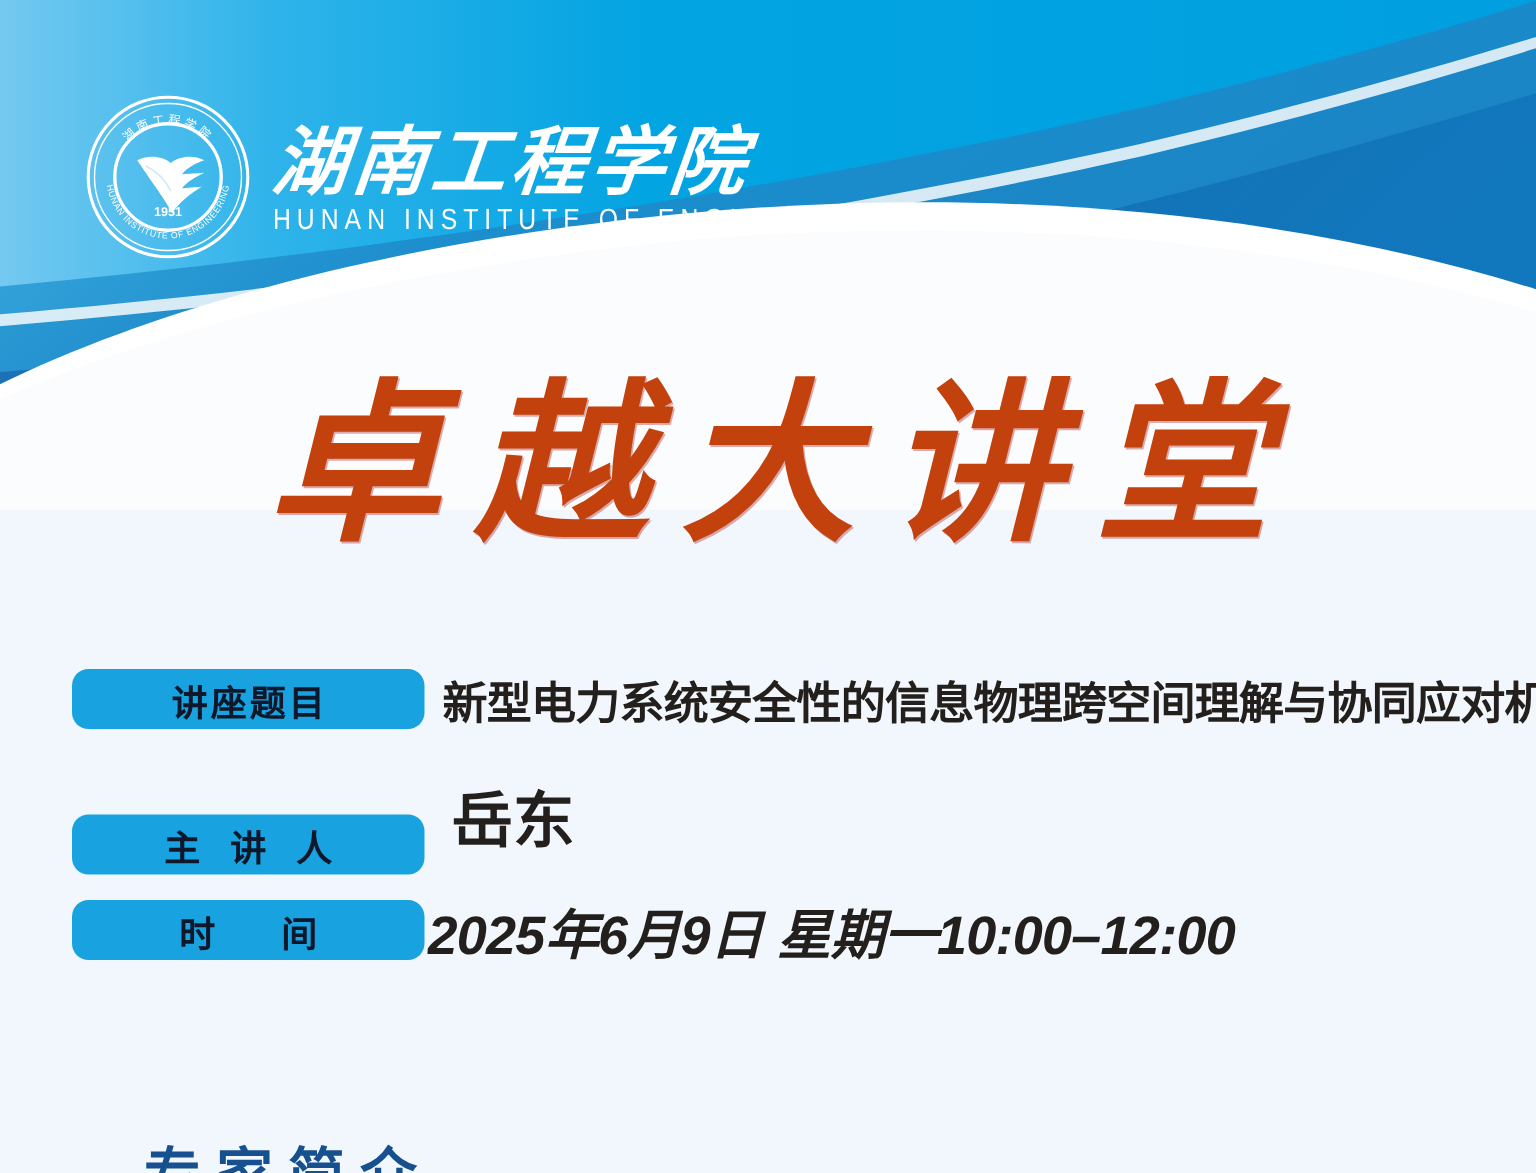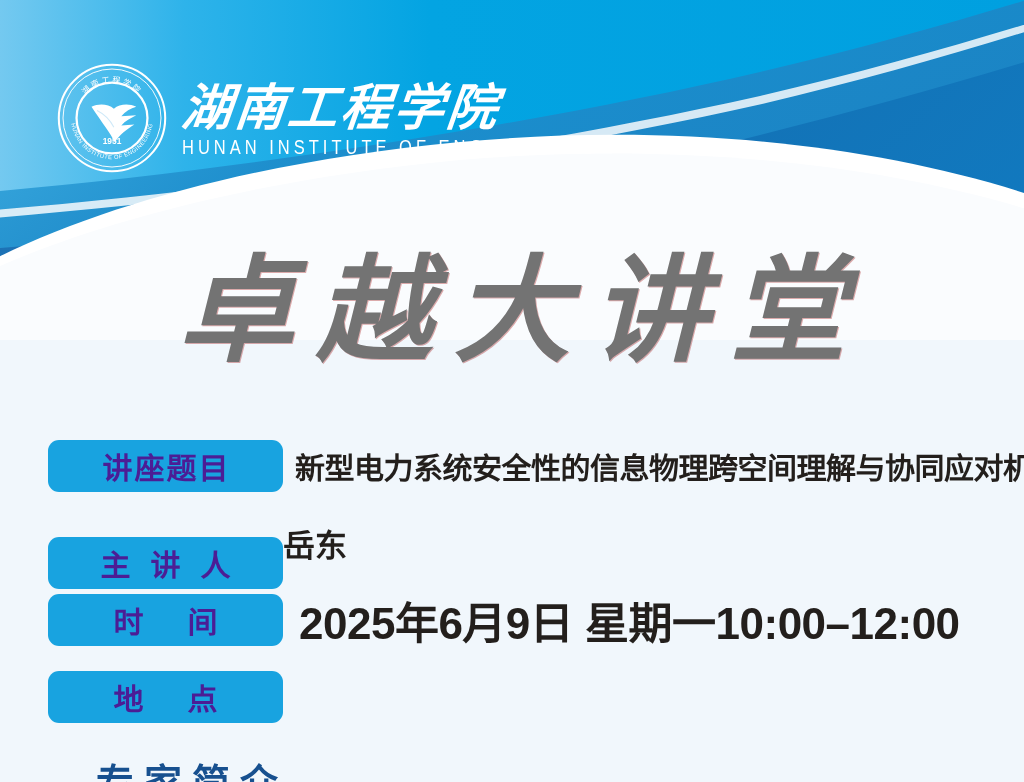--- a/index.html
+++ b/index.html
@@ -85,21 +85,21 @@
     left: 0;
     top: 252px;
     width: 1024px;
     text-align: center;
     z-index: 5;
     font-family: "DejaVu Serif", "Liberation Serif", serif;
     font-size: 116px;
     line-height: 1;
     font-weight: 700;
     font-style: italic;
-    color: #737373;
+    color: #c2410c;
     letter-spacing: 22px;
     text-indent: 22px;
     white-space: nowrap;
     text-shadow: 1px 1px 0 rgba(160,16,16,0.35);
   }
 
   
   .info-list {
     position: absolute;
     left: 0;
@@ -109,26 +109,26 @@
   }
   .info-row {
     display: flex;
     align-items: center;
     height: 56px;
     margin-bottom: 21px;
   }
   .info-badge {
     flex: 0 0 auto;
     width: 235px;
-    height: 52px;
+    height: 40px;
     margin-left: 48px;
     border-radius: 11px;
     background: #18A3E0;
-    color: #4c1d95;
-    font-size: 30px;
+    color: #0f172a;
+    font-size: 24px;
     font-weight: 700;
     display: flex;
     align-items: center;
     justify-content: center;
     box-sizing: border-box;
     white-space: nowrap;
   }
   .info-badge.sp-1 { letter-spacing: 2px; text-indent: 2px; }
   .info-badge.sp-2 { letter-spacing: 20px; text-indent: 20px; margin-top: 40px; }
   .info-badge.sp-3 { letter-spacing: 44px; text-indent: 44px; font-family: Liberation Serif, serif; }
@@ -139,26 +139,28 @@
     font-weight: 700;
     white-space: nowrap;
     overflow: hidden;
   }
   .info-value.title-val {
     margin-left: 12px;
     font-size: 30px;
     letter-spacing: -0.5px;
   }
   .info-value.speaker-val {
-    font-size: 32px;
+    margin-left: 18px;
+    font-size: 41px;
   }
   .info-value.time-val {
-    margin-left: 16px;
-    font-size: 44px;
+    margin-left: 2px;
+    font-size: 36px;
     letter-spacing: -0.5px;
+    font-style: italic;
   }
   .info-value.place-val {
     margin-left: 26px;
     font-size: 32px;
   }
 
   
   .section-heading {
     position: absolute;
     left: 96px;
@@ -282,20 +284,19 @@
       <div class="info-badge sp-2">主讲人</div>
       <div class="info-value speaker-val">岳东</div>
     </div>
 
     <div class="info-row">
       <div class="info-badge sp-3">时间</div>
       <div class="info-value time-val">2025年6月9日 星期一10:00–12:00</div>
     </div>
 
     <div class="info-row">
-      <div class="info-badge sp-3">地点</div>
     </div>
 
   </div>
 
   <div class="section-heading">专家简介</div>
 
 </div>
 
 </body></html>

